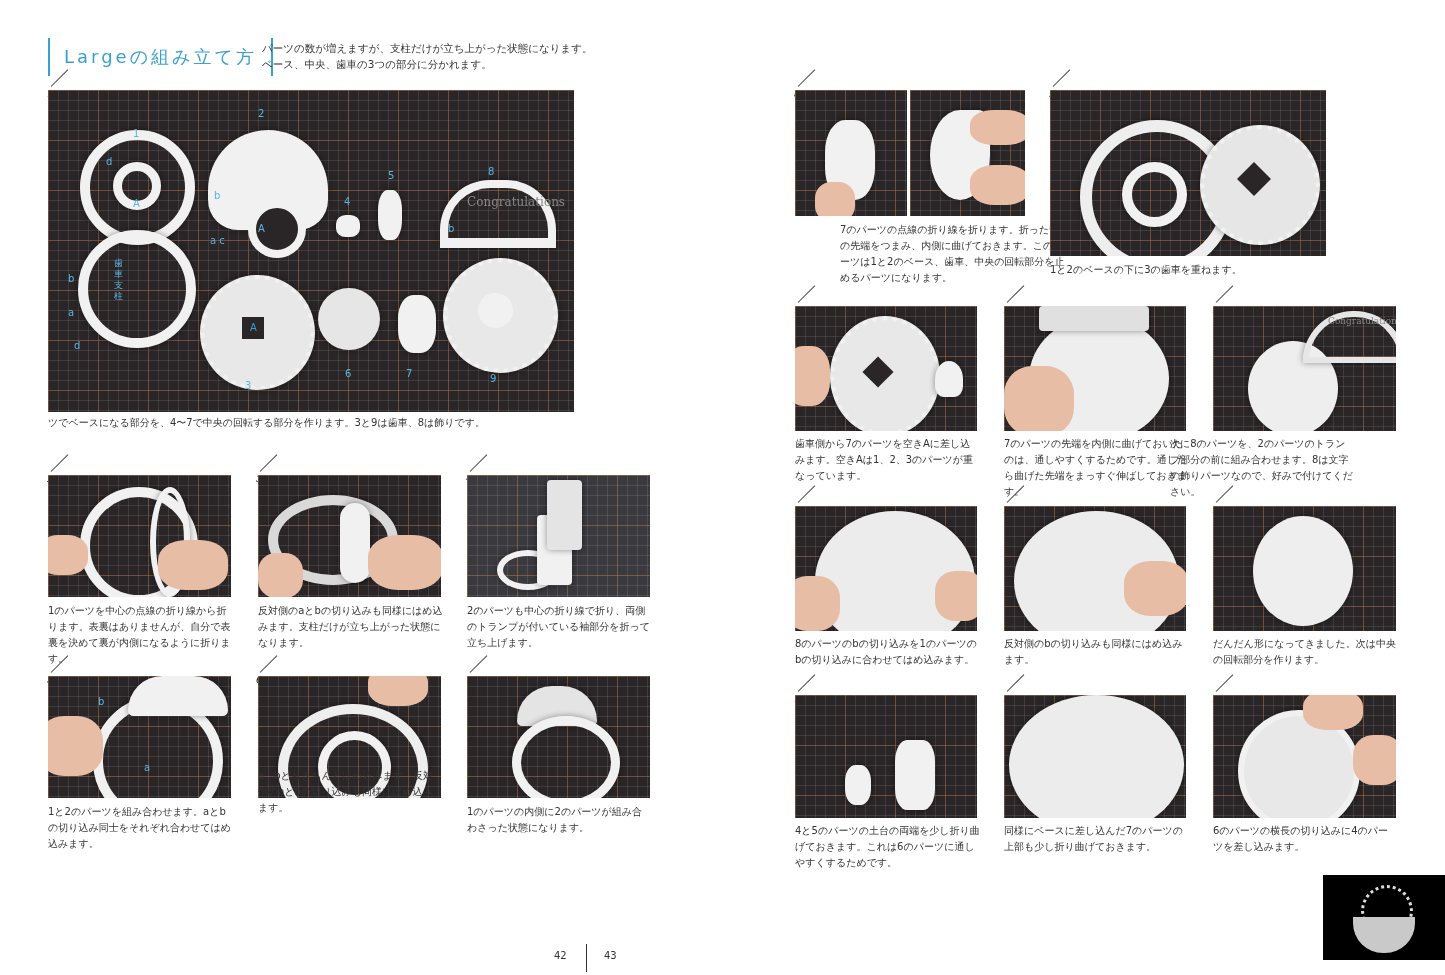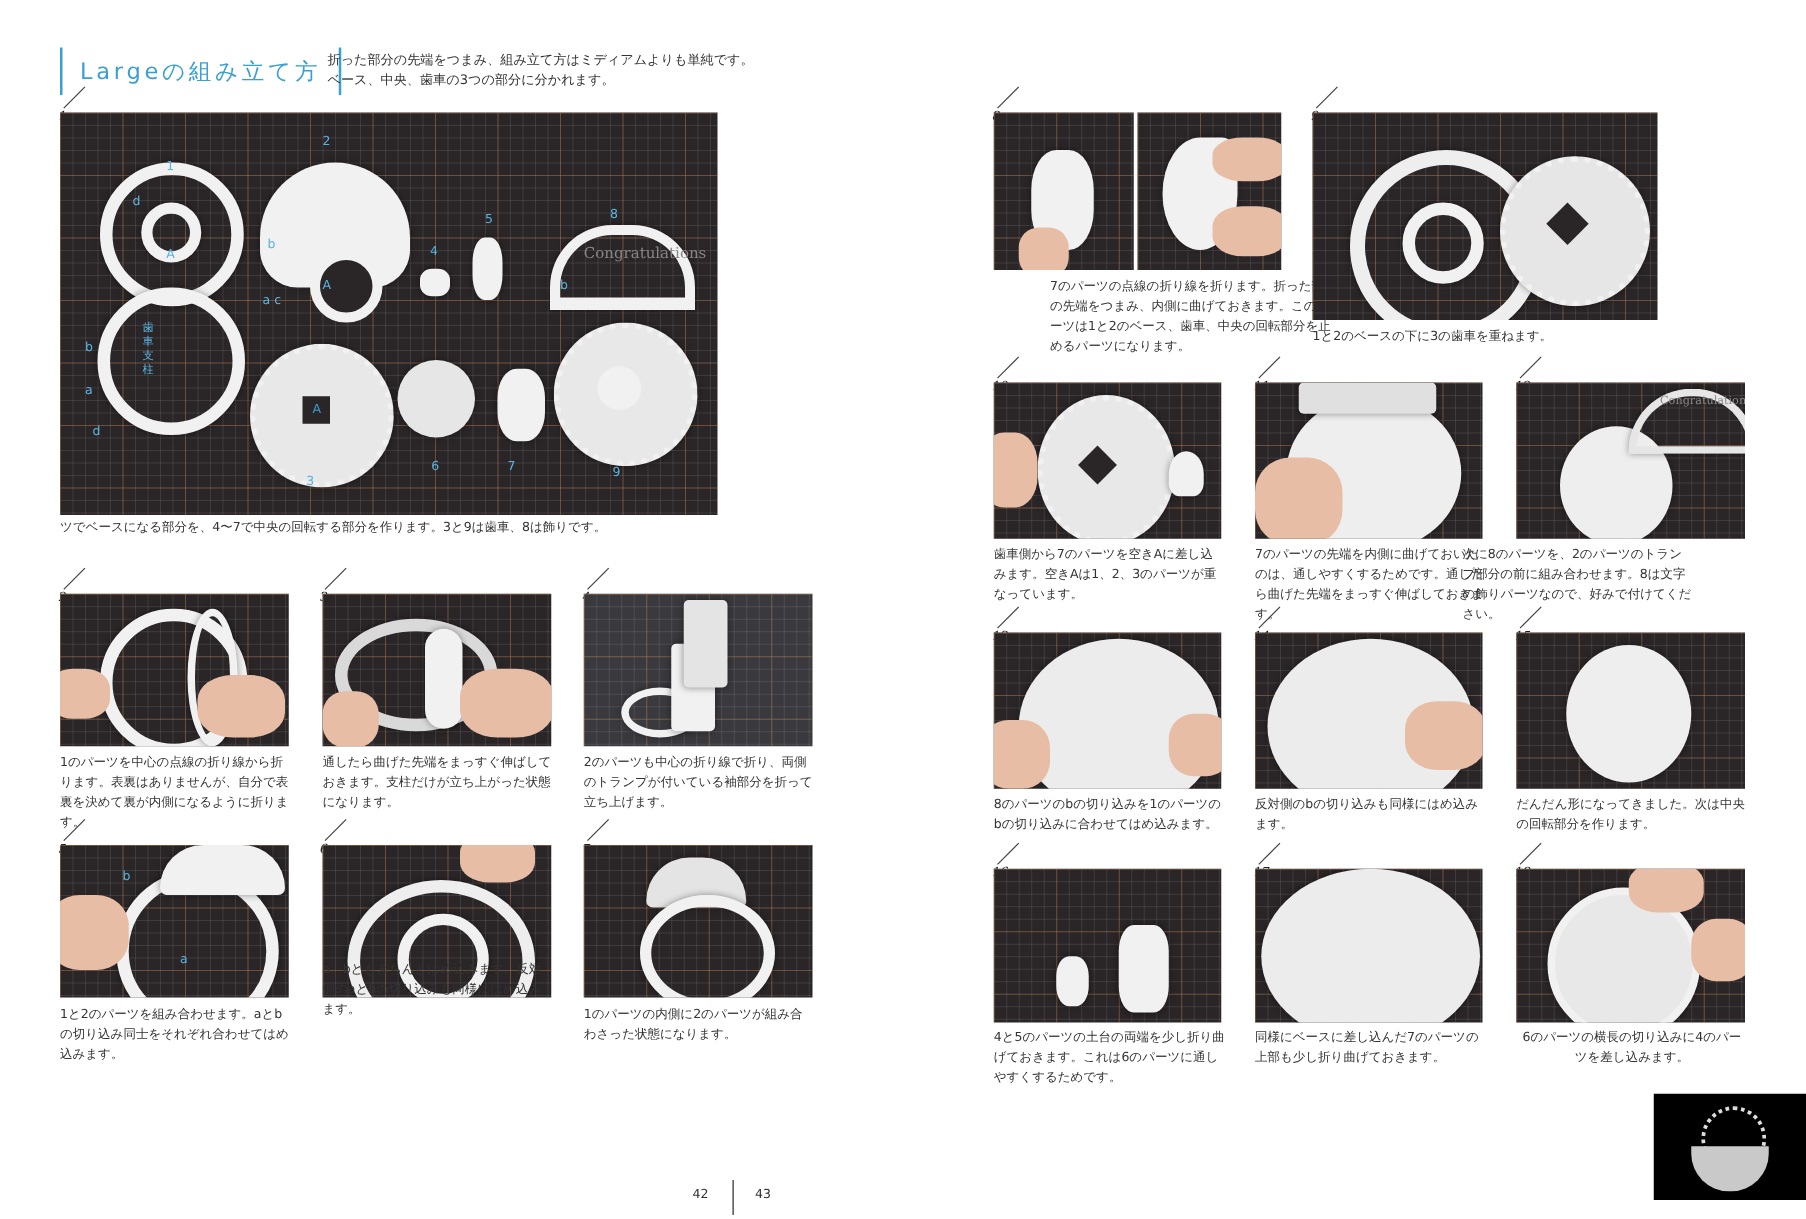--- a/index.html
+++ b/index.html
@@ -63,21 +63,21 @@
 </style>
 </head>
 <body>
 
 <div class="header">
   <div class="vbar"></div>
   <div class="title">Largeの組み立て方</div>
   <div class="vbar"></div>
 </div>
 <div class="intro">
-  <div>折った部分の先端をつまみ、組み立て方はミディアムよりも単純です。</div>
+  <div>パーツの数が増えますが、支柱だけが立ち上がった状態になります。</div>
   <div>ベース、中央、歯車の3つの部分に分かれます。</div>
 </div>
 
 <div class="stepnum" style="left:47px;top:88px;">1</div>
 <div class="photo" style="left:48px;top:90px;width:526px;height:322px;">
 
   <div class="paper" style="left:32px;top:40px;width:95px;height:95px;border:10px solid #f1f1f1;background:transparent;"></div>
   <div class="paper" style="left:30px;top:140px;width:98px;height:98px;border:10px solid #f1f1f1;background:transparent;"></div>
   <div class="paper" style="left:65px;top:72px;width:30px;height:30px;border:9px solid #f1f1f1;background:transparent;"></div>
 
@@ -134,21 +134,21 @@
 </div>
 <div class="caption" style="left:48px;top:603px;">1のパーツを中心の点線の折り線から折ります。表裏はありませんが、自分で表裏を決めて裏が内側になるように折ります。</div>
 
 <div class="stepnum" style="left:256px;top:473px;">3</div>
 <div class="photo" style="left:258px;top:475px;width:183px;height:122px;">
   <div class="paper" style="left:10px;top:20px;width:110px;height:70px;border:10px solid #d9d9d9;background:transparent;"></div>
   <div class="paper" style="left:82px;top:28px;width:30px;height:80px;border-radius:15px;"></div>
   <div class="hand" style="left:0px;top:78px;width:45px;height:45px;"></div>
   <div class="hand" style="left:110px;top:60px;width:75px;height:55px;"></div>
 </div>
-<div class="caption" style="left:258px;top:603px;">通したら曲げた先端をまっすぐ伸ばしておきます。支柱だけが立ち上がった状態になります。</div>
+<div class="caption" style="left:258px;top:603px;">反対側のaとbの切り込みも同様にはめ込みます。支柱だけが立ち上がった状態になります。</div>
 
 <div class="stepnum" style="left:466px;top:473px;">4</div>
 <div class="photo" style="left:467px;top:475px;width:183px;height:122px;background-color:#3a3a3e;">
   <div class="paper" style="left:30px;top:75px;width:50px;height:28px;border:6px solid #f1f1f1;background:transparent;"></div>
   <div class="paper" style="left:70px;top:40px;width:35px;height:70px;border-radius:4px;"></div>
   <div class="paper" style="left:80px;top:5px;width:35px;height:70px;border-radius:4px;background:#e4e4e4;"></div>
 </div>
 <div class="caption" style="left:467px;top:603px;">2のパーツも中心の折り線で折り、両側のトランプが付いている袖部分を折って立ち上げます。</div>
 
 <div class="stepnum" style="left:47px;top:674px;">5</div>
@@ -255,21 +255,21 @@
   <div class="paper" style="left:5px;top:0px;width:175px;height:140px;background:#ececec;"></div>
 </div>
 <div class="caption" style="left:1004px;top:823px;">同様にベースに差し込んだ7のパーツの上部も少し折り曲げておきます。</div>
 
 <div class="stepnum" style="left:1212px;top:693px;">18</div>
 <div class="photo" style="left:1213px;top:695px;width:183px;height:123px;">
   <div class="paper" style="left:25px;top:15px;width:110px;height:110px;border:6px solid #f1f1f1;background:#e8e8e8;"></div>
   <div class="hand" style="left:90px;top:-5px;width:60px;height:40px;"></div>
   <div class="hand" style="left:140px;top:40px;width:50px;height:50px;"></div>
 </div>
-<div class="caption" style="left:1213px;top:823px;text-align:center;">6のパーツの横長の切り込みに4のパーツを差し込みます。</div>
+<div class="caption" style="left:1213px;top:823px;">6のパーツの横長の切り込みに4のパーツを差し込みます。</div>
 
 <div class="thumb">
   <div class="gear"></div>
   <div class="base"></div>
 </div>
 
 <div class="pagenum" style="left:554px;">42</div>
 <div class="pagesep"></div>
 <div class="pagenum" style="left:604px;">43</div>
 

